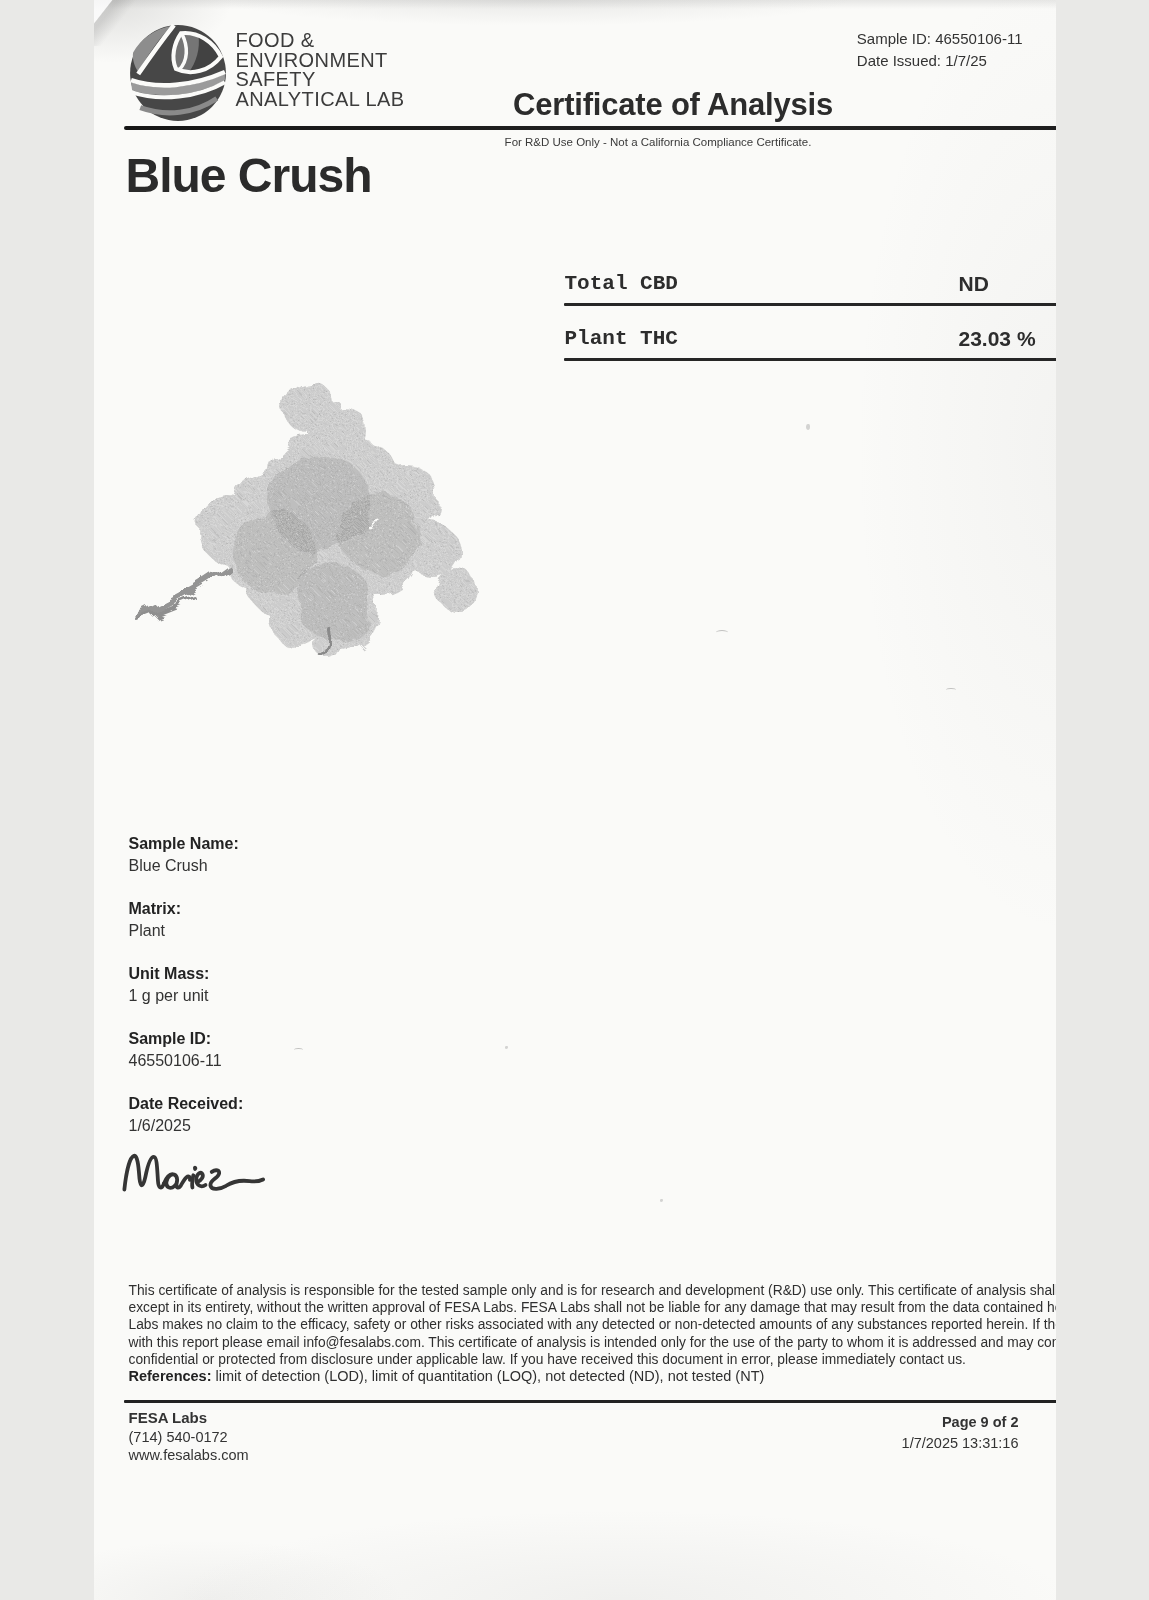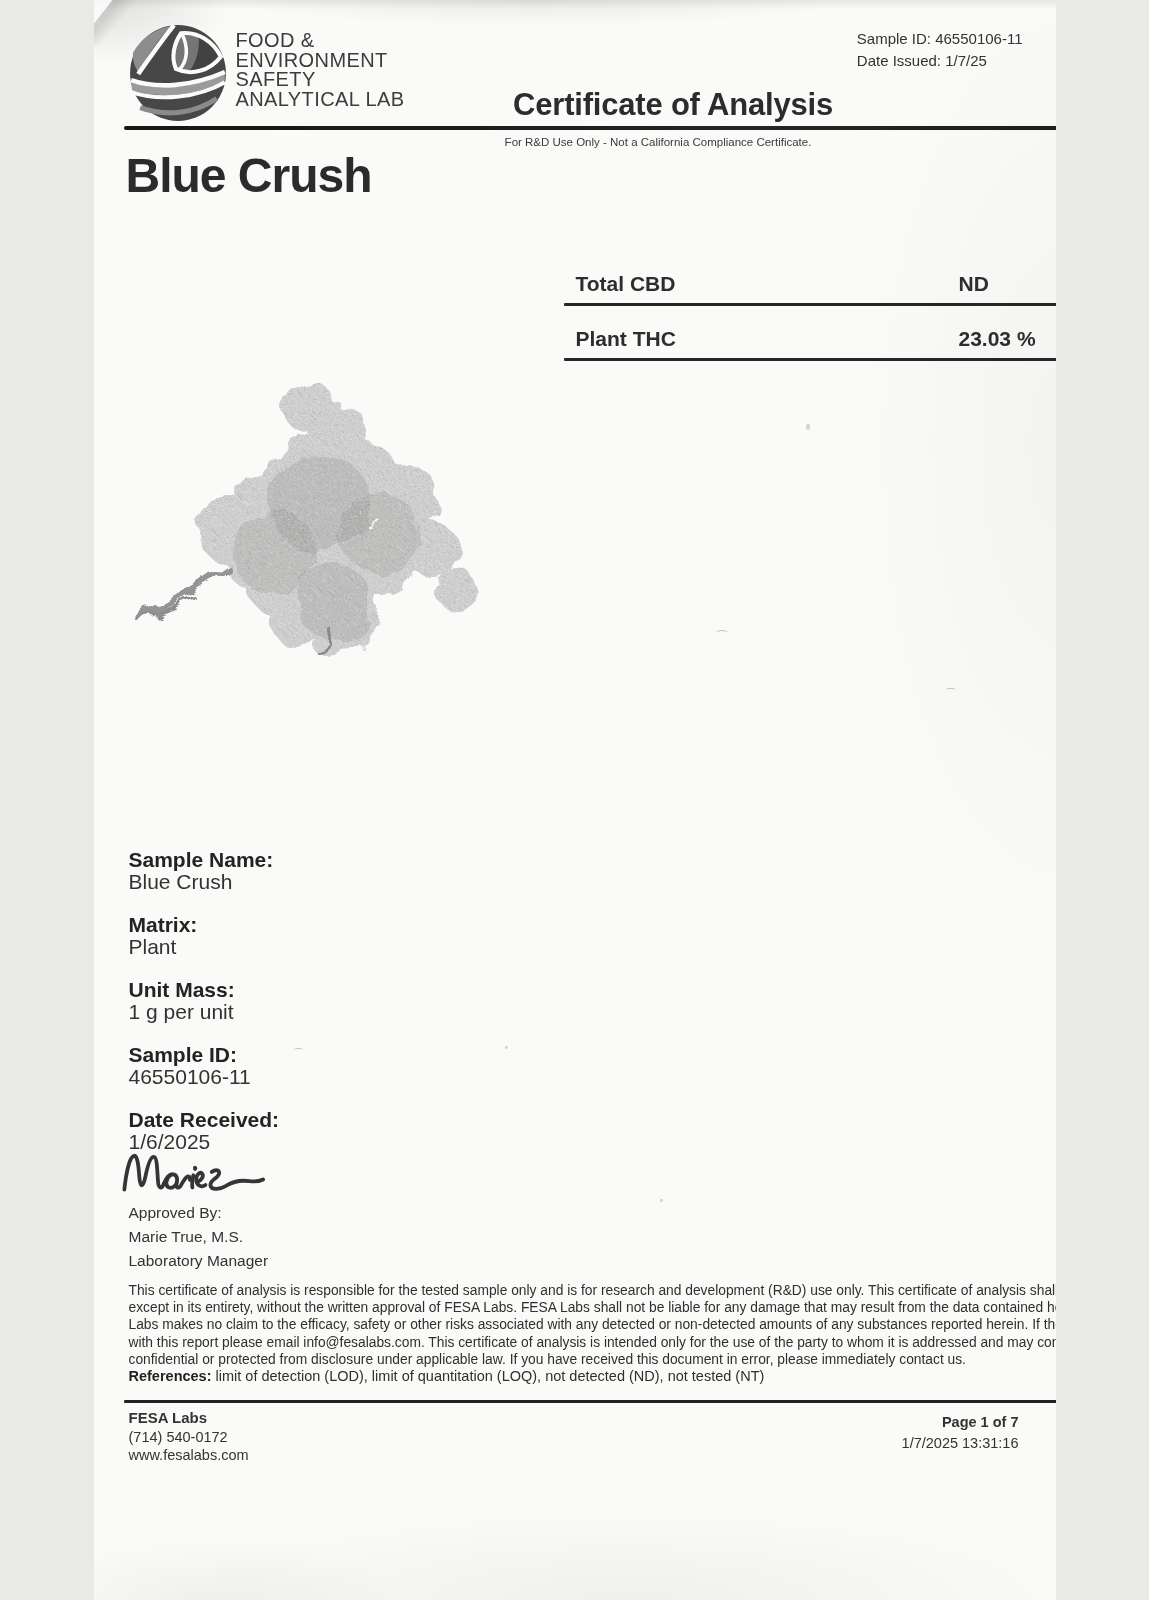--- a/index.html
+++ b/index.html
@@ -52,30 +52,30 @@
     font-size:11.5px; color:#3a3a3a; transform:translateX(-10px);
   }
   .product-title {
     position:absolute; left:32px; top:148px;
     font-size:48px; font-weight:bold; letter-spacing:-1px; color:#2b2b2b;
   }
 
   
   .summary { position:absolute; left:470px; top:262px; width:628px; }
   .srow { position:relative; height:55px; }
-  .srow .slabel { position:absolute; left:12px; top:10px; font-size:21px; font-weight:bold; color:#2d2d2d; }
+  .srow .slabel { position:absolute; left:1px; top:10px; font-size:21px; font-weight:bold; color:#2d2d2d;font-family:Liberation Mono, monospace; }
   .srow .svalue { position:absolute; left:395px; top:10px; font-size:21px; font-weight:bold; color:#2d2d2d; }
   .srow .sline  { position:absolute; left:0; right:0; top:41px; height:2.5px; background:#262626; border-radius:1px; }
   .srow:last-child .sline { right:40px; }
 
   
   .bud { position:absolute; left:30px; top:362px; width:365px; height:305px; }
 
   
-  .detail { position:absolute; left:35px; font-size:21px; line-height:22px;margin-top:16px; }
+  .detail { position:absolute; left:35px; font-size:16px; line-height:22px; }
   .detail .dlabel { font-weight:bold; color:#232323; display:block; }
   .detail .dvalue { color:#333; display:block; }
 
   
   .signature { position:absolute; left:27px; top:1146px; width:145px; height:56px; }
   .approval { position:absolute; left:35px; top:1201px; font-size:15.5px; line-height:24px; color:#333; }
   .approval span { display:block; }
 
   
   .disclaimer {
@@ -222,39 +222,34 @@
   <svg class="signature" viewBox="0 0 345 130" aria-hidden="true">
     <g stroke="#353535" stroke-width="9" fill="none" stroke-linecap="round" stroke-linejoin="round">
       <path d="M8,102 C12,64 20,26 30,22 C40,18 42,52 44,76 C46,96 52,100 58,72 C63,46 70,24 78,24 C86,24 86,56 88,82 C89,98 96,104 102,88"></path>
       <path d="M102,88 C107,74 116,62 126,66 C136,70 136,86 127,94 C118,102 106,97 108,84 C110,70 122,62 130,68 C134,72 134,82 132,90 C131,97 136,101 142,93 C147,85 151,75 158,71 C163,69 165,74 164,79"></path>
       <path d="M172,68 C170,78 168,89 170,97"></path>
       <path d="M176,50 C177,51 177,52 176,53"></path>
       <path d="M182,84 C191,80 198,71 193,64 C188,59 179,66 179,78 C179,91 190,99 201,91"></path>
       <path d="M216,60 C226,53 236,56 233,65 C230,76 210,80 213,93 C216,105 236,101 250,93 C266,83 284,79 306,82 C320,84 330,82 338,78"></path>
     </g>
   </svg>
-  <div class="approval">
-    <span>Approved By:</span>
-    <span>Marie True, M.S.</span>
-    <span>Laboratory Manager</span>
-  </div>
 
   <div class="disclaimer">This certificate of analysis is responsible for the tested sample only and is for research and development (R&amp;D) use only. This certificate of analysis shall not be reproduced, except in its entirety, without the written approval of FESA Labs. FESA Labs shall not be liable for any damage that may result from the data contained herein in any way. FESA Labs makes no claim to the efficacy, safety or other risks associated with any detected or non-detected amounts of any substances reported herein. If there are any questions with this report please email info@fesalabs.com. This certificate of analysis is intended only for the use of the party to whom it is addressed and may contain information that is confidential or protected from disclosure under applicable law. If you have received this document in error, please immediately contact us.</div>
   <div class="references">
     <b>References:</b><span> limit of detection (LOD), limit of quantitation (LOQ), not detected (ND), not tested (NT)</span>
   </div>
 
   <div class="footer-rule"></div>
   <div class="footer-left">
     <div class="fl-name">FESA Labs</div>
     <div>(714) 540-0172</div>
     <div>www.fesalabs.com</div>
   </div>
   <div class="footer-right">
-    <div class="fr-page">Page 1 of 7</div>
+    <div class="fr-page">Page 9 of 2</div>
     <div>1/7/2025 13:31:16</div>
   </div>
 
   <div>
     <div class="speck" style="left:712px; top:424px; width:4px; height:6px;"></div>
     <div class="scratch" style="left:622px; top:630px; width:12px; height:5px;"></div>
     <div class="scratch" style="left:852px; top:688px; width:10px; height:4px;"></div>
     <div class="speck" style="left:411px; top:1046px; width:3px; height:3px;"></div>
     <div class="speck" style="left:1039px; top:535px; width:3px; height:4px;"></div>
     <div class="scratch" style="left:200px; top:1048px; width:9px; height:4px;"></div>

